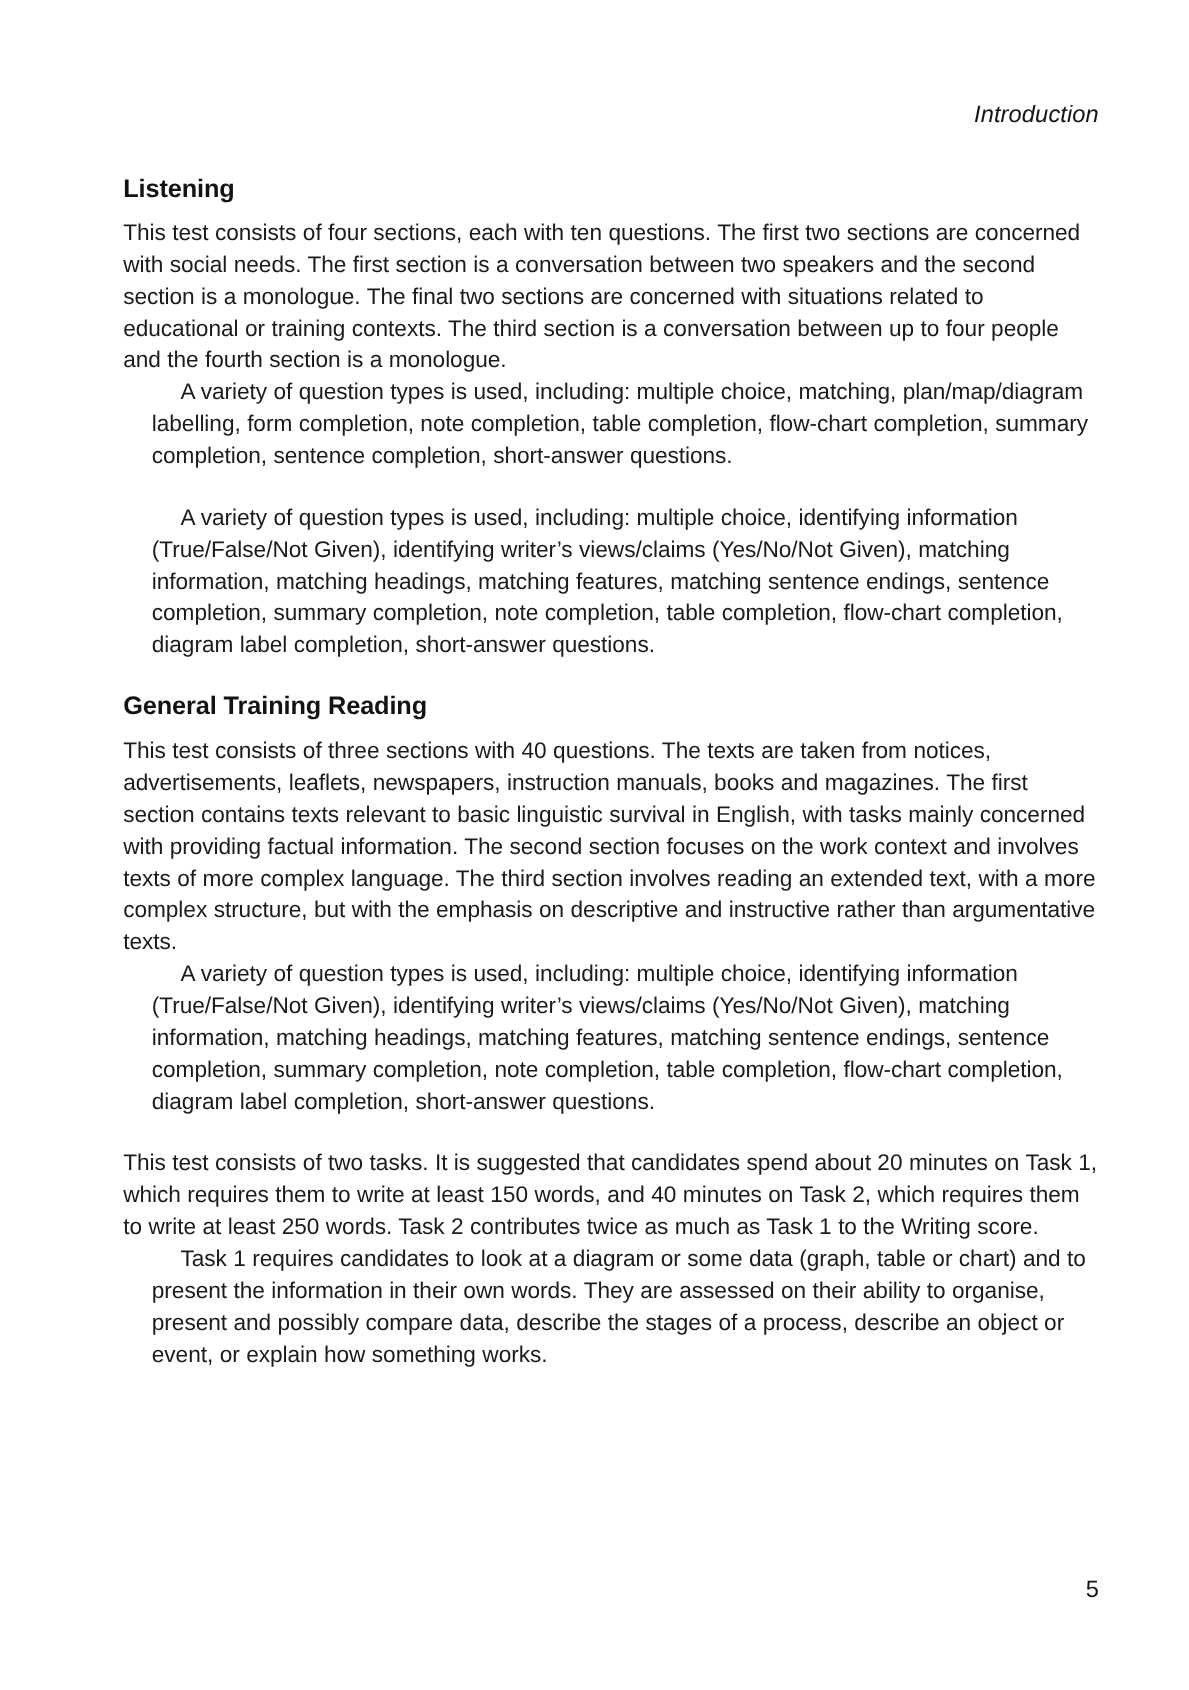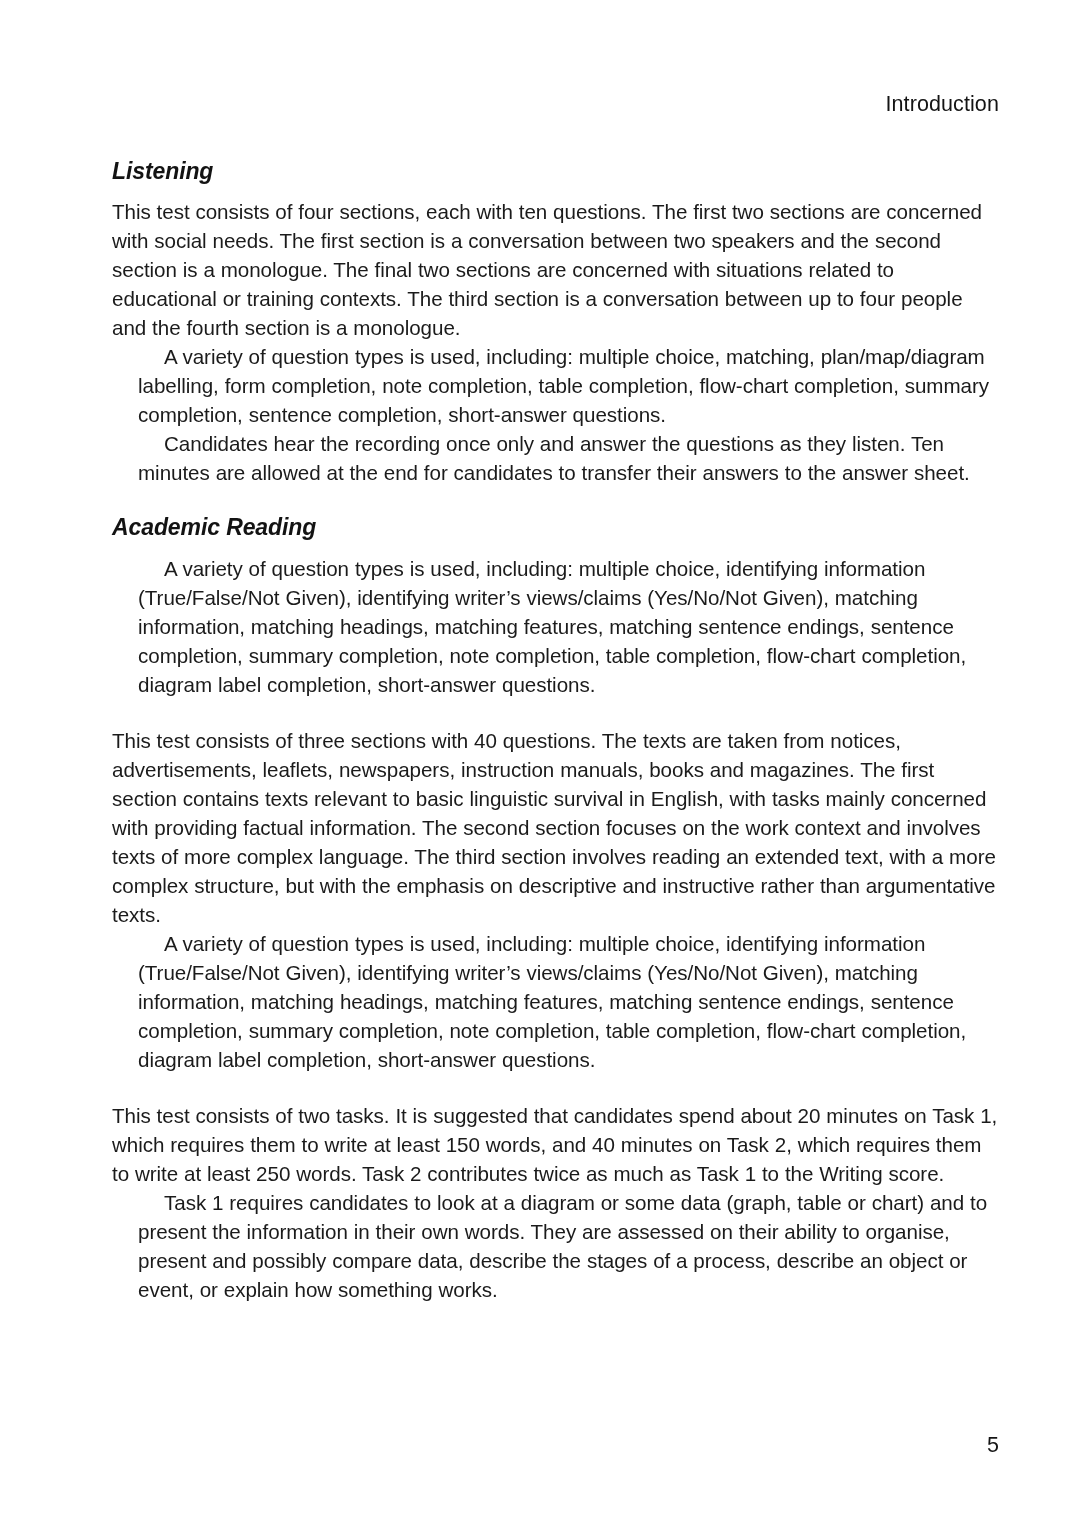--- a/index.html
+++ b/index.html
@@ -20,20 +20,21 @@
     background: #ffffff;
     box-sizing: border-box;
     overflow: hidden;
   }
 
   
   .running-head {
     position: absolute;
     top: 92px;
     right: 82px;
+    font-style: italic;
     font-size: 21.5px;
     letter-spacing: 0.1px;
     color: #141414;
     white-space: nowrap;
   }
 
   
   .content {
     position: absolute;
     left: 112px;
@@ -41,21 +42,20 @@
     width: 890px;
   }
 
   .section-heading {
     font-size: 23px;
     font-weight: bold;
     color: #131313;
     letter-spacing: -0.1px;
     margin: 0 0 13px 0;
     line-height: 1.15;
-    font-style: italic;
   }
 
   .section + .section {
     margin-top: 27px;
   }
 
   
   .section:first-child {
     margin-top: 0;
   }
@@ -89,27 +89,26 @@
 
 <div class="page">
 
   <div class="running-head">Introduction</div>
 
   <div class="content">
       <div class="section">
         <h2 class="section-heading">Listening</h2>
         <p class="body-text">This test consists of four sections, each with ten questions. The first two sections are concerned with social needs. The first section is a conversation between two speakers and the second section is a monologue. The final two sections are concerned with situations related to educational or training contexts. The third section is a conversation between up to four people and the fourth section is a monologue.</p>
         <p class="body-text indented">A variety of question types is used, including: multiple choice, matching, plan/map/diagram labelling, form completion, note completion, table completion, flow-chart completion, summary completion, sentence completion, short-answer questions.</p>
-        <p class="body-text indented">Candidates hear the recording once only and answer the questions as they listen. Ten minutes are allowed at the end for candidates to transfer their answers to the answer sheet.</p>
       </div>
       <div class="section">
-        <h2 class="section-heading">Academic Reading</h2>
         <p class="body-text indented">A variety of question types is used, including: multiple choice, identifying information (True/False/Not Given), identifying writer’s views/claims (Yes/No/Not Given), matching information, matching headings, matching features, matching sentence endings, sentence completion, summary completion, note completion, table completion, flow-chart completion, diagram label completion, short-answer questions.</p>
       </div>
       <div class="section">
+        <h2 class="section-heading">General Training Reading</h2>
         <p class="body-text">This test consists of three sections with 40 questions. The texts are taken from notices, advertisements, leaflets, newspapers, instruction manuals, books and magazines. The first section contains texts relevant to basic linguistic survival in English, with tasks mainly concerned with providing factual information. The second section focuses on the work context and involves texts of more complex language. The third section involves reading an extended text, with a more complex structure, but with the emphasis on descriptive and instructive rather than argumentative texts.</p>
         <p class="body-text indented">A variety of question types is used, including: multiple choice, identifying information (True/False/Not Given), identifying writer’s views/claims (Yes/No/Not Given), matching information, matching headings, matching features, matching sentence endings, sentence completion, summary completion, note completion, table completion, flow-chart completion, diagram label completion, short-answer questions.</p>
       </div>
       <div class="section">
         <p class="body-text">This test consists of two tasks. It is suggested that candidates spend about 20 minutes on Task 1, which requires them to write at least 150 words, and 40 minutes on Task 2, which requires them to write at least 250 words. Task 2 contributes twice as much as Task 1 to the Writing score.</p>
         <p class="body-text indented">Task 1 requires candidates to look at a diagram or some data (graph, table or chart) and to present the information in their own words. They are assessed on their ability to organise, present and possibly compare data, describe the stages of a process, describe an object or event, or explain how something works.</p>
       </div>
     </div>
 
   <div class="folio">5</div>

